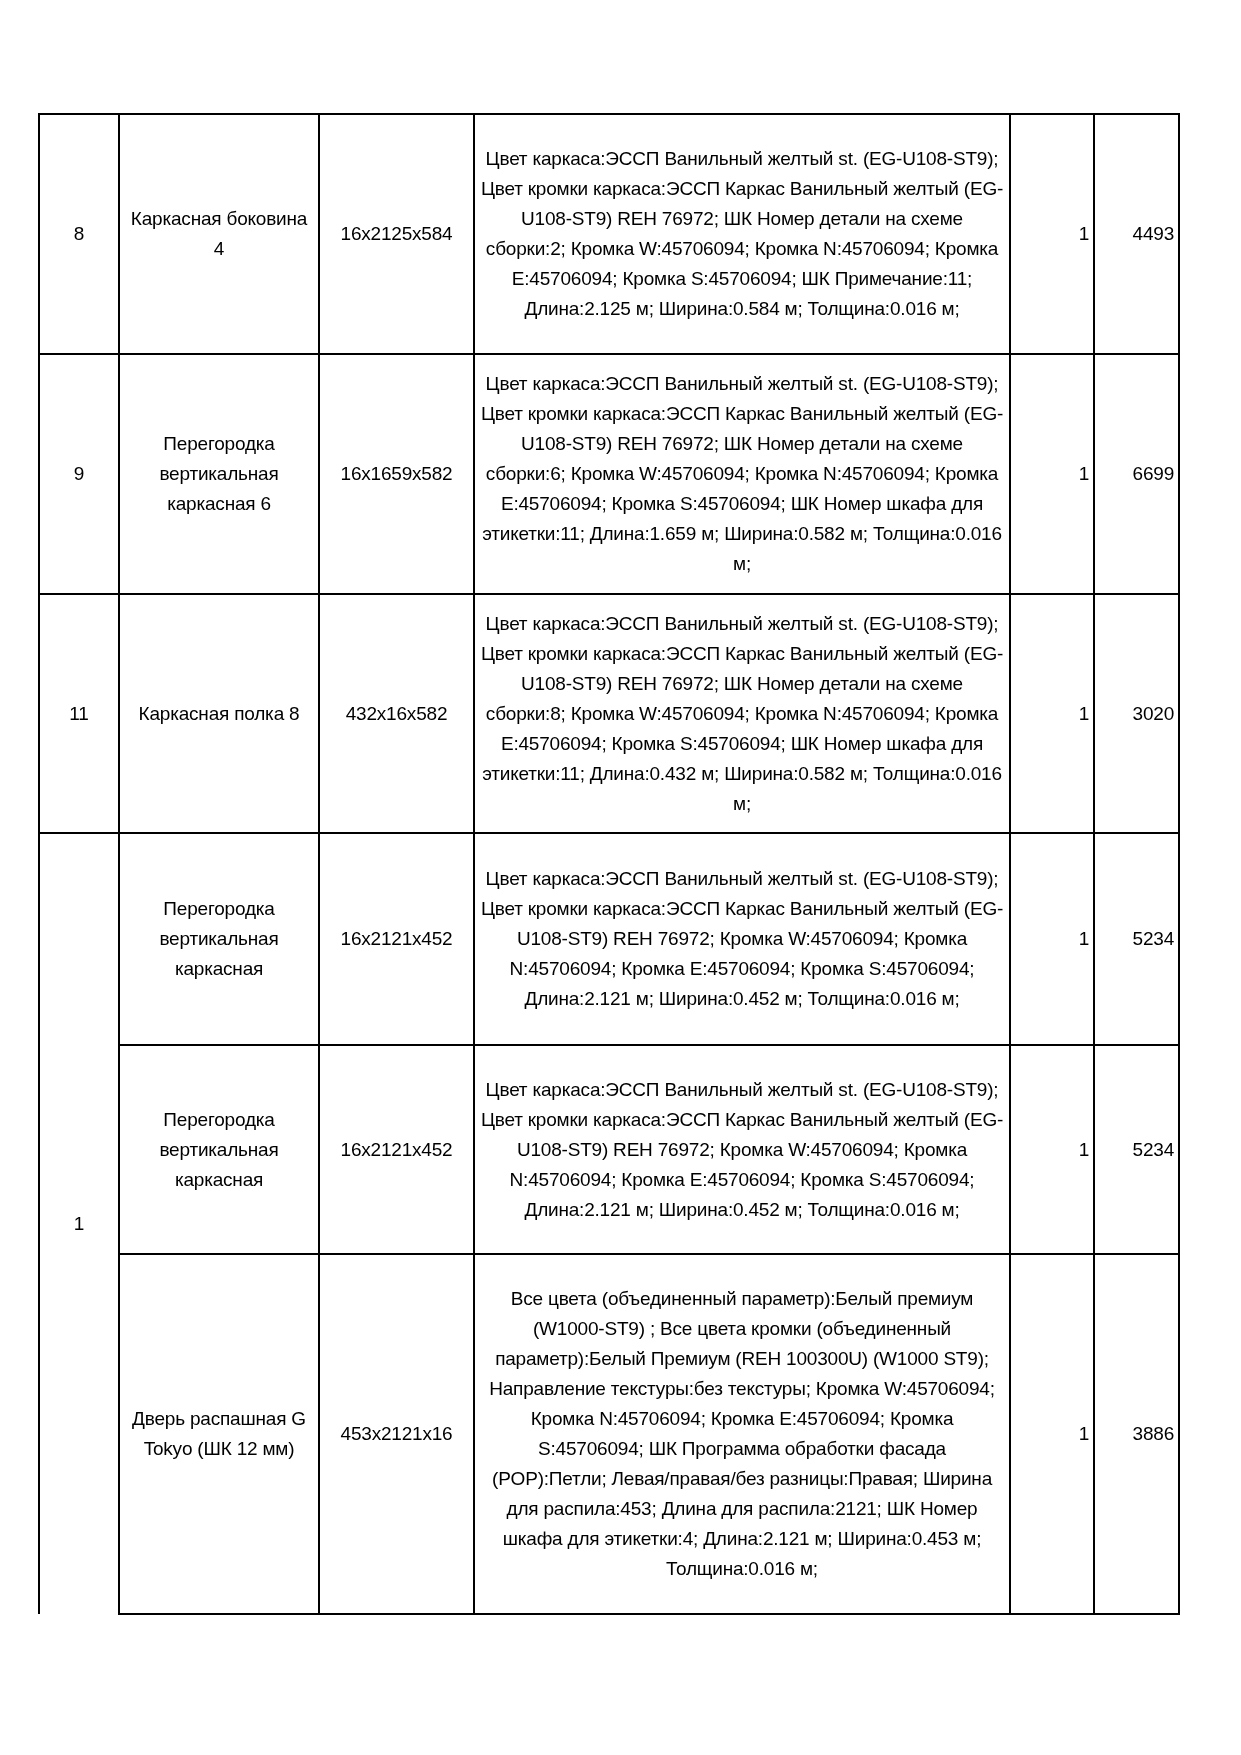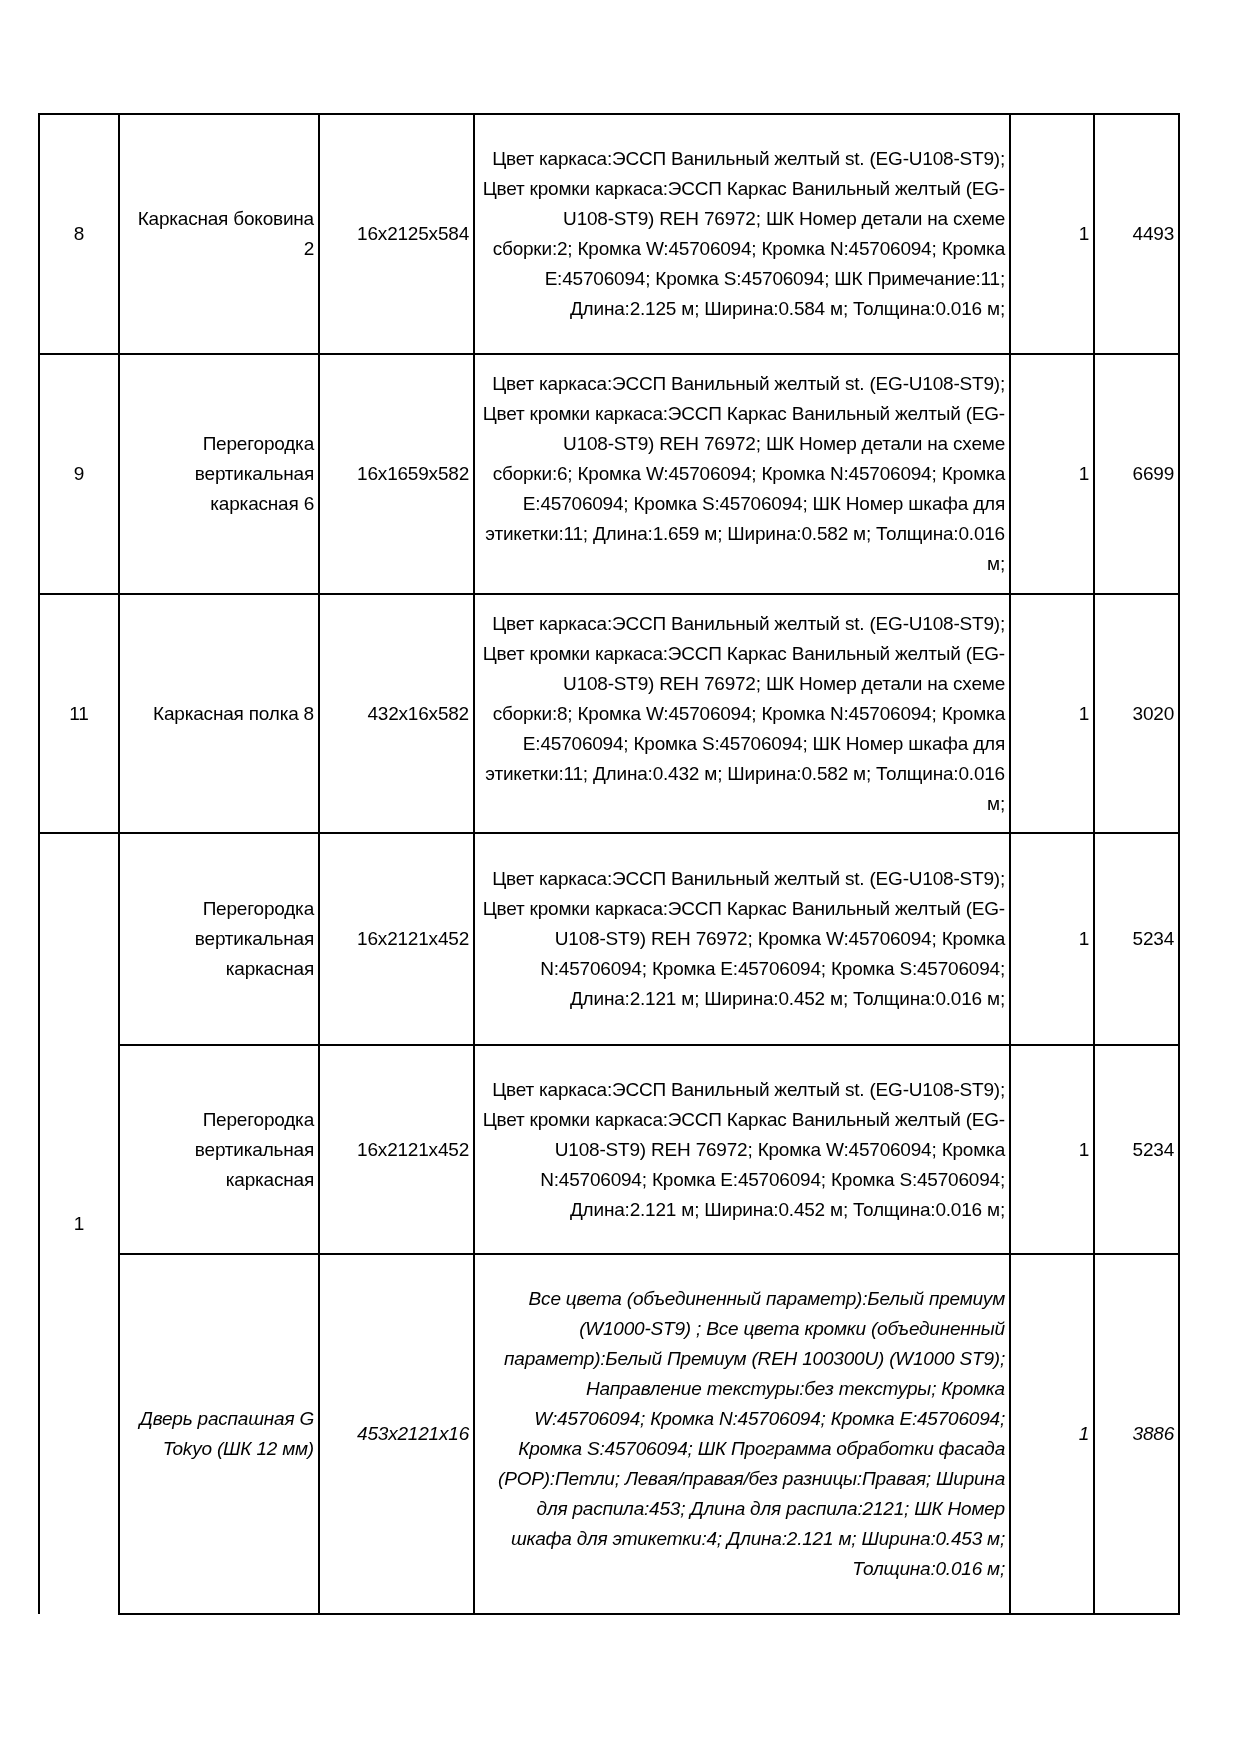--- a/index.html
+++ b/index.html
@@ -10,48 +10,48 @@
       border-collapse: collapse; table-layout: fixed;
       width: 1140px;
     }
     table.spec td {
       border: 2px solid #000;
       font-size: 19px; line-height: 30px;
       vertical-align: middle; padding: 0 4px;
       letter-spacing: -0.2px;
     }
     td.num { text-align: center; }
-    td.name, td.size, td.desc { text-align: right; margin-top: 40px; }
+    td.name, td.size, td.desc { text-align: center; margin-top: 40px; }
     td.qty, td.price { text-align: right; padding-right: 3px; }
     td.desc { padding-left: 4px; padding-right: 2px; font-size: 18.6px; }
     td.open-bottom { border-bottom: none !important; }
     tr.r8 td { height: 238px; }
     tr.r9 td { height: 238px; }
     tr.r10 td { height: 237px; }
     tr.r11a td { height: 210px; }
     tr.r11b td { height: 207px; }
-    tr.r11c td { height: 358px; font-style: italic; }
+    tr.r11c td { height: 358px; }
   </style>
 </head>
 <body>
 
 <div class="page">
   <table class="spec">
     <colgroup>
       <col style="width:80px">
       <col style="width:200px">
       <col style="width:155px">
       <col style="width:536px">
       <col style="width:84px">
       <col style="width:85px">
     </colgroup>
     <tbody>
       <tr class="r8">
         <td class="num">8</td>
-        <td class="name">Каркасная боковина 2</td>
+        <td class="name">Каркасная боковина 4</td>
         <td class="size">16x2125x584</td>
         <td class="desc">Цвет каркаса:ЭССП Ванильный желтый st. (EG-U108-ST9); Цвет кромки каркаса:ЭССП Каркас Ванильный желтый (EG-U108-ST9) REH 76972; ШК Номер детали на схеме сборки:2; Кромка W:45706094; Кромка N:45706094; Кромка E:45706094; Кромка S:45706094; ШК Примечание:11; Длина:2.125 м; Ширина:0.584 м; Толщина:0.016 м;</td>
         <td class="qty">1</td>
         <td class="price">4493</td>
       </tr>
       <tr class="r9">
         <td class="num">9</td>
         <td class="name">Перегородка вертикальная каркасная 6</td>
         <td class="size">16x1659x582</td>
         <td class="desc">Цвет каркаса:ЭССП Ванильный желтый st. (EG-U108-ST9); Цвет кромки каркаса:ЭССП Каркас Ванильный желтый (EG-U108-ST9) REH 76972; ШК Номер детали на схеме сборки:6; Кромка W:45706094; Кромка N:45706094; Кромка E:45706094; Кромка S:45706094; ШК Номер шкафа для этикетки:11; Длина:1.659 м; Ширина:0.582 м; Толщина:0.016 м;</td>

